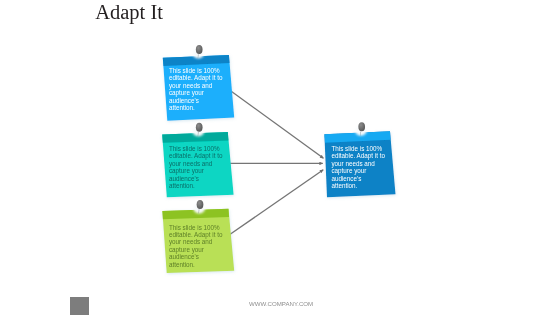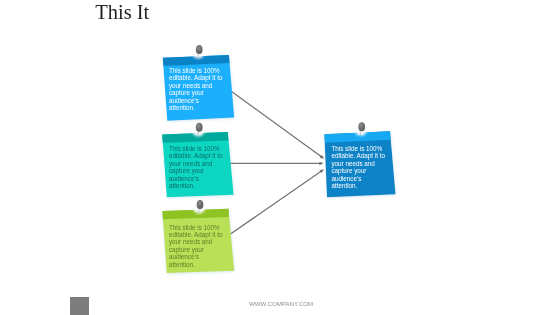--- a/index.html
+++ b/index.html
@@ -78,21 +78,21 @@
         </g>
         <g transform="translate(199.8,204.2)">
           <use href="#pinshape"></use>
         </g>
         <g transform="translate(361.5,126.4)">
           <use href="#pinshape"></use>
         </g>
       </g>
   </svg>
 
-  <div class="title" style="color: rgb(35, 31, 32);">This It</div>
+  <div class="title" style="color: rgb(35, 31, 32);">Adapt It</div>
 
   <div id="text-layer">
       <div class="ntext" style="left: 168.9px; top: 67px; color: rgb(255, 255, 255);">This slide is 100%
 editable. Adapt it to
 your needs and
 capture your
 audience's
 attention.</div>
       <div class="ntext" style="left: 168.9px; top: 145px; color: rgb(10, 110, 104);">This slide is 100%
 editable. Adapt it to

